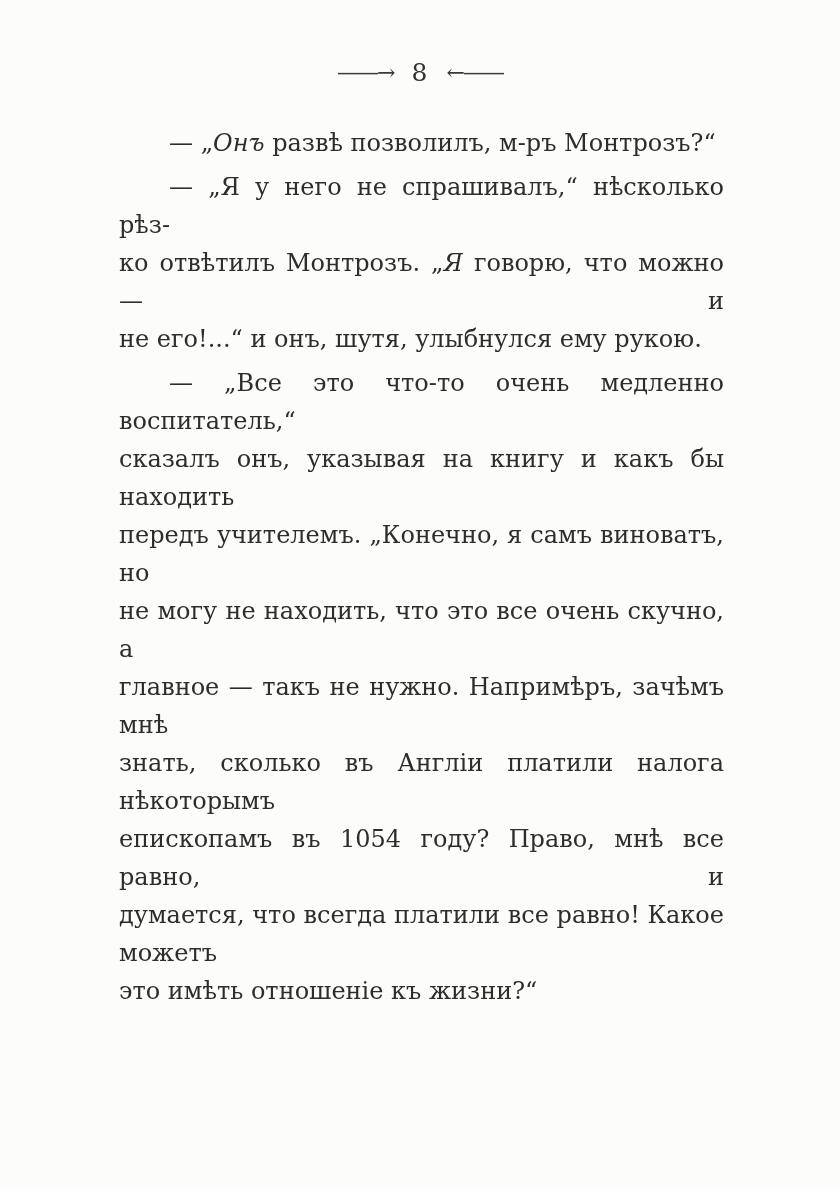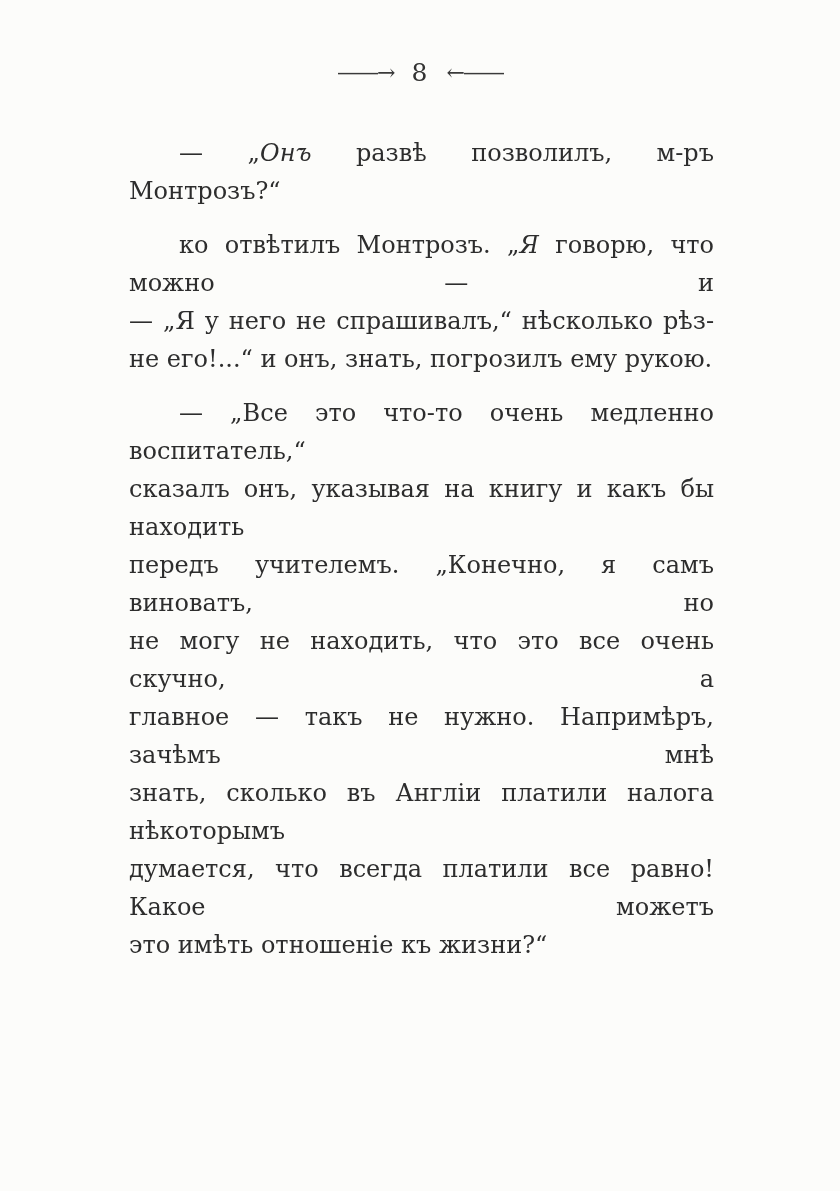--- a/index.html
+++ b/index.html
@@ -42,21 +42,21 @@
   }
   .text-block {
     position: absolute;
     top: 118px;
     left: 113px;
     width: 617px;
     font-size: 24px;
     line-height: 38px;
     color: #2d2d2d;
   }
-  .para { margin: 16px; }
+  .para { margin: 6px; }
   .line {
     text-align: justify;
     text-align-last: justify;
     min-height: 38px;
   }
   .line.last {
     text-align-last: left;
   }
   .para.indent .line:first-child {
     text-indent: 50px;
@@ -72,29 +72,30 @@
 
   <div class="running-head">
     <span class="ornament">——→</span><span class="page-number">8</span><span class="ornament">←——</span>
   </div>
 
   <div class="text-block">
       <div class="para indent">
         <div class="line last">— „<i>Онъ</i> развѣ позволилъ, м-ръ Монтрозъ?“</div>
       </div>
       <div class="para indent">
+        <div class="line">— „Я у него не спрашивалъ,“ нѣсколько рѣз-</div>
         <div class="line">ко отвѣтилъ Монтрозъ. „<i>Я</i> говорю, что можно — и</div>
-        <div class="line">— „Я у него не спрашивалъ,“ нѣсколько рѣз-</div>
-        <div class="line last">не его!...“ и онъ, знать, погрозилъ ему рукою.</div>
+        <div class="line last">не его!...“ и онъ, шутя, улыбнулся ему рукою.</div>
       </div>
       <div class="para indent">
         <div class="line">— „Все это что-то очень медленно воспитатель,“</div>
         <div class="line">сказалъ онъ, указывая на книгу и какъ бы находить</div>
         <div class="line">передъ учителемъ. „Конечно, я самъ виноватъ, но</div>
         <div class="line">не могу не находить, что это все очень скучно, а</div>
         <div class="line">главное — такъ не нужно. Напримѣръ, зачѣмъ мнѣ</div>
         <div class="line">знать, сколько въ Англіи платили налога нѣкоторымъ</div>
+        <div class="line">епископамъ въ 1054 году? Право, мнѣ все равно, и</div>
         <div class="line">думается, что всегда платили все равно! Какое можетъ</div>
         <div class="line last">это имѣть отношеніе къ жизни?“</div>
       </div>
     </div>
 
 </div>
 
 </body></html>

